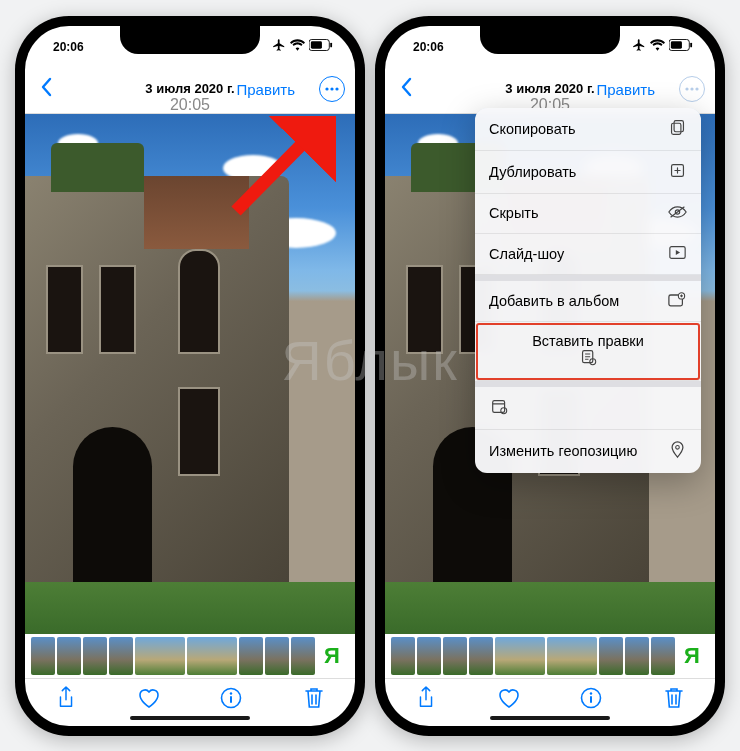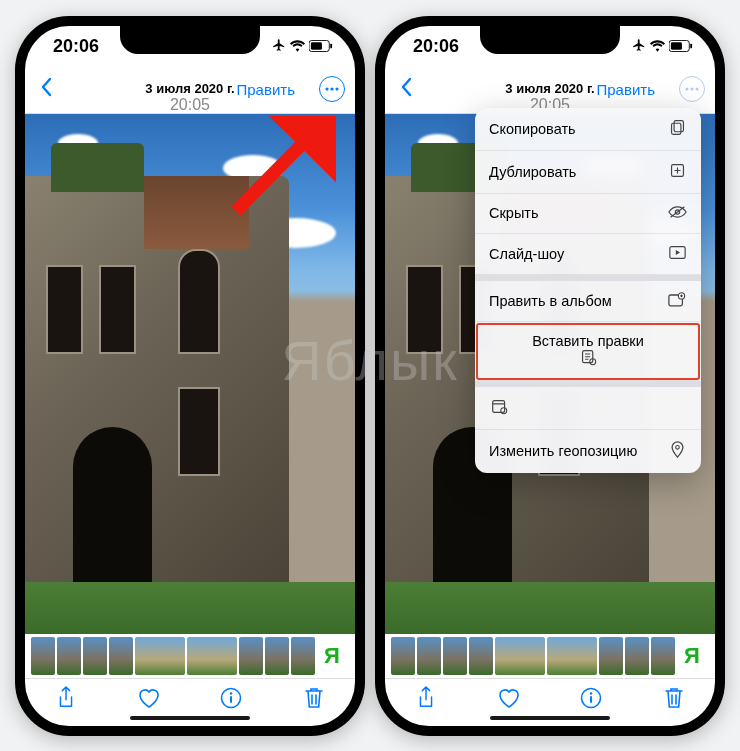--- a/index.html
+++ b/index.html
@@ -44,21 +44,21 @@
     border-bottom-left-radius: 18px;
     border-bottom-right-radius: 18px;
     z-index: 50;
   }
   .statusbar {
     height: 42px;
     display: flex;
     justify-content: space-between;
     align-items: center;
     padding: 0 22px 0 28px;
-    font-size: 18px;
+    font-size: 12px;
     font-weight: 600;
   }
   .status-icons { display: flex; gap: 4px; align-items: center; }
   .navbar {
     height: 46px;
     display: flex;
     align-items: center;
     justify-content: space-between;
     padding: 0 10px 2px 8px;
     border-bottom: .5px solid #ddd;
@@ -419,21 +419,21 @@
         <span>Слайд-шоу</span>
         <span class="ctx-icon">
           <svg width="17" height="15" viewBox="0 0 20 16">
               <rect x="1" y="1" width="18" height="14" rx="2" fill="none" stroke="#444" stroke-width="1.4"></rect>
               <path d="M8 5l5 3-5 3z" fill="#444"></path>
             </svg>
         </span>
       </div>
       <div class="ctx-sep"></div>
       <div class="ctx-item">
-        <span>Править в альбом</span>
+        <span>Добавить в альбом</span>
         <span class="ctx-icon">
           <svg width="18" height="15" viewBox="0 0 20 16">
               <rect x="1" y="3" width="15" height="12" rx="2" fill="none" stroke="#444" stroke-width="1.4"></rect>
               <circle cx="15" cy="4" r="3.5" fill="#f8f8fa" stroke="#444" stroke-width="1.2"></circle>
               <path d="M15 2.5v3M13.5 4h3" stroke="#444" stroke-width="1.2"></path>
             </svg>
         </span>
       </div>
       <div class="ctx-item highlight">
         <span>Вставить правки</span>

